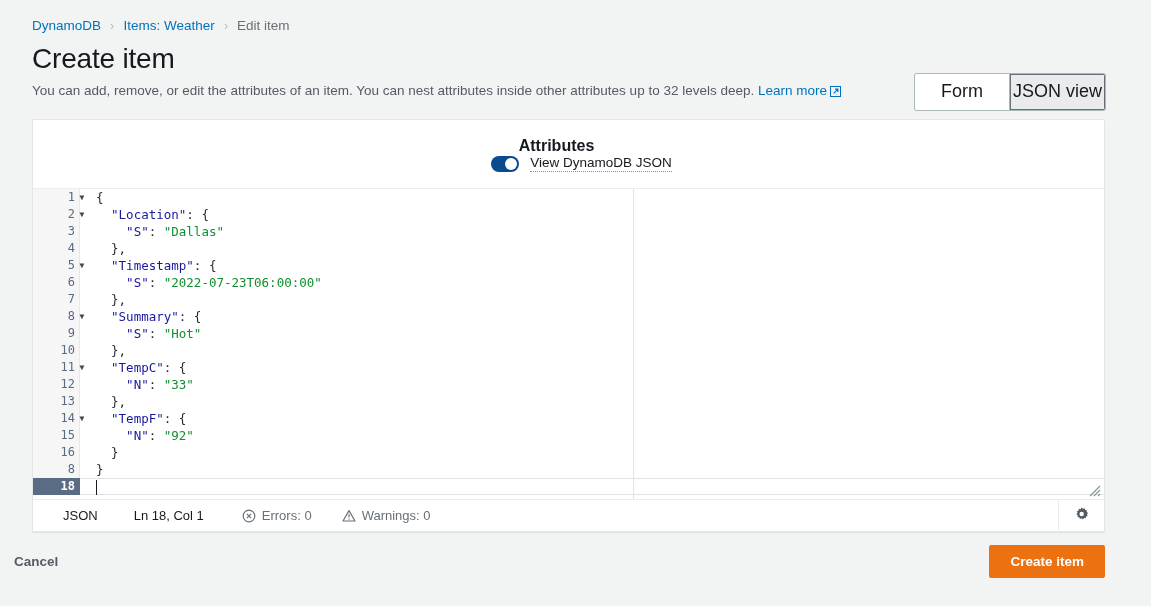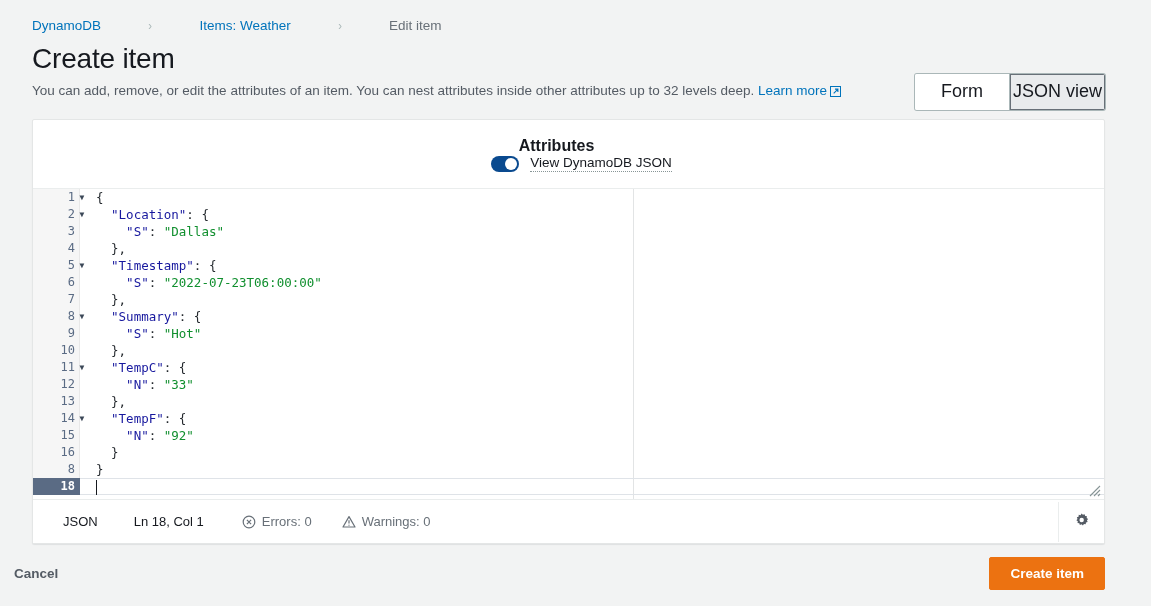--- a/index.html
+++ b/index.html
@@ -14,21 +14,20 @@
     overflow: hidden;
   }
 
   
   .breadcrumb {
     display: flex;
     align-items: center;
     padding: 16px 0 0 32px;
     font-size: 13.5px;
     height: 34px;
-    gap: 38px;
   }
   .crumb-link { color: #0073bb; cursor: pointer; }
   .crumb-current { color: #687078; }
   .crumb-sep {
     color: #aab7b8;
     margin: 0 9px;
     font-size: 13px;
     display: inline-block;
     transform: scaleX(0.85);
   }
@@ -224,21 +223,21 @@
     bottom: 2px;
     width: 13px;
     height: 13px;
     cursor: nwse-resize;
   }
 
   
   .statusbar {
     display: flex;
     align-items: center;
-    height: 44px;
+    height: 32px;
     border-top: 1px solid #eaeded;
     background: #ffffff;
     font-size: 13px;
     color: #545b64;
   }
   .sb-item {
     display: flex;
     align-items: center;
     white-space: nowrap;
   }

